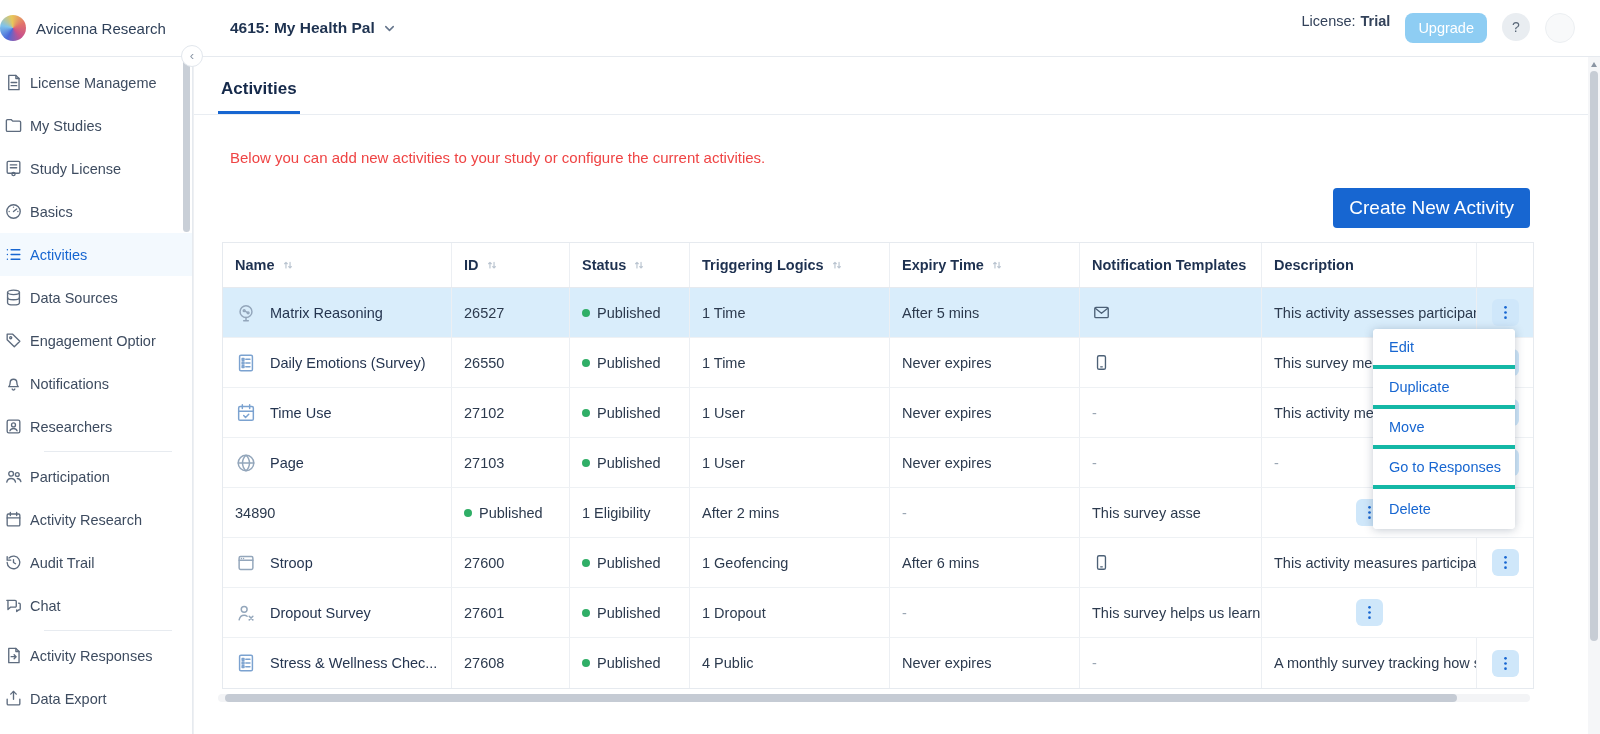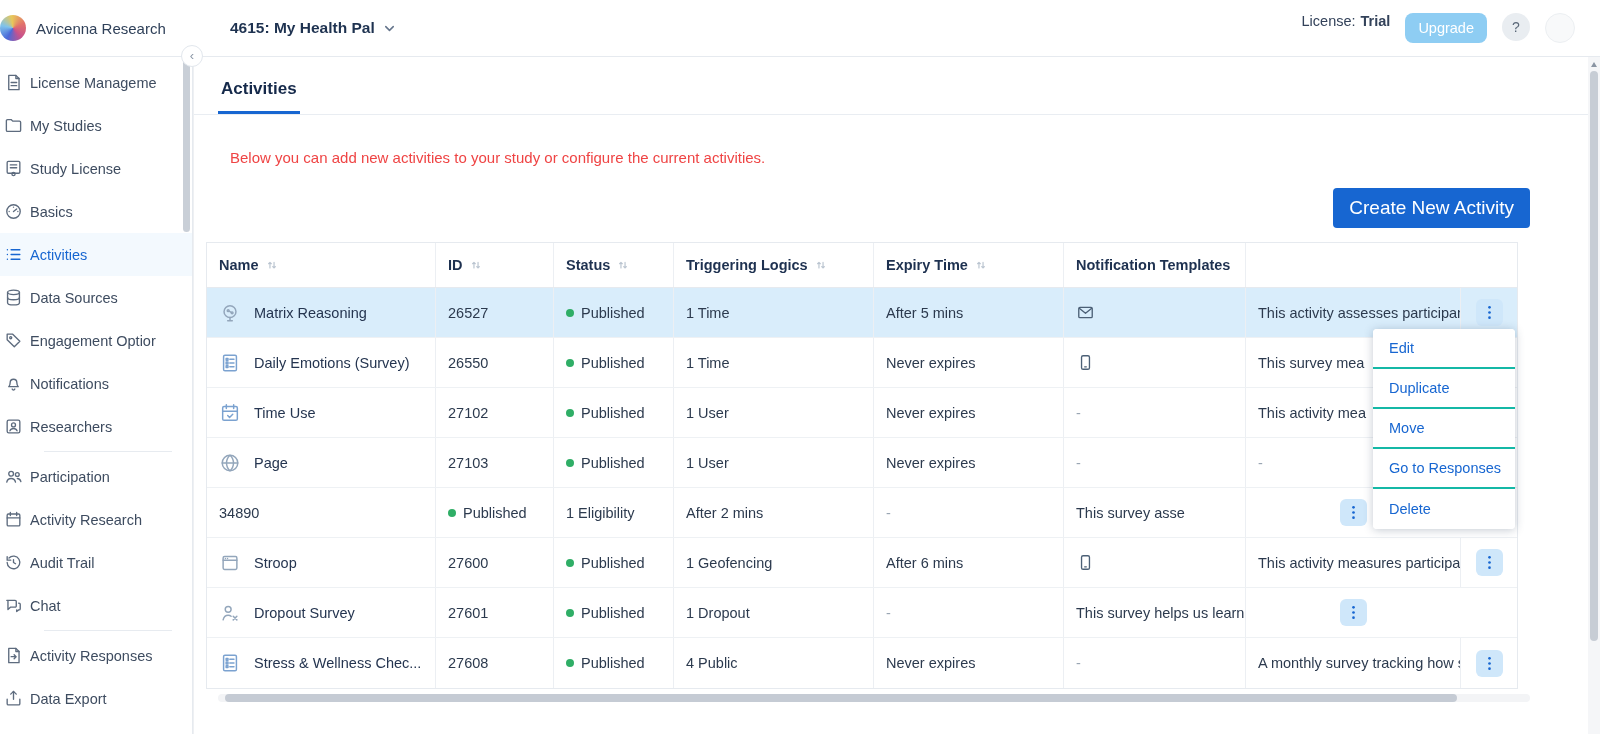--- a/index.html
+++ b/index.html
@@ -34,21 +34,21 @@
 
 
 .main{position:absolute;left:194px;top:57px;right:12px;bottom:0;background:#fff}
 .tabs{padding:22px 0 0 24px;border-bottom:1px solid #e9edf2}
 .tab{display:inline-block;font-size:17px;font-weight:700;color:#15294a;padding:0 3px 12px;border-bottom:3px solid #1766d1;cursor:pointer}
 .intro{margin:34px 0 0 36px;font-size:15px;color:#ef4444}
 .toolbar{display:flex;justify-content:flex-end;margin:22px 58px 14px 24px}
 .create-btn{background:#1766d1;color:#fff;font-size:19px;padding:9px 16px;border-radius:4px}
 
 
-.table{margin-left:12px;width:1312px;border:1px solid #e6eaef}
+.table{margin-left:28px;width:1312px;border:1px solid #e6eaef}
 .thead,.trow{display:grid;grid-template-columns:229px 118px 120px 200px 190px 182px 1fr 56px}
 .thead{height:45px;border-bottom:1px solid #e6eaef}
 .th{display:flex;align-items:center;gap:6px;padding-left:12px;font-size:14.5px;font-weight:700;color:#1e3150;border-right:1px solid #eceff3;cursor:pointer;white-space:nowrap;overflow:hidden}
 .th-actions{border-right:0;cursor:default}
 .sort-icon{width:14px;height:14px;color:#bac4d0;flex:0 0 14px}
 .trow{height:50px;border-bottom:1px solid #eef1f4;font-size:14.5px;color:#2c3a4e}
 .trow:last-child{border-bottom:0}
 .trow.highlight{background:#d9edfb}
 .td{display:flex;align-items:center;padding-left:12px;border-right:1px solid #eceff3;overflow:hidden;white-space:nowrap}
 .actions-cell{border-right:0;justify-content:center;padding-left:0}
@@ -61,21 +61,21 @@
 .notif-ic{width:19px;height:19px;color:#4c6076}
 .row-menu-btn{width:27px;height:27px;border-radius:6px;background:#cfe7fa;color:#1766d1;padding:4px}
 
 
 .hscroll{position:relative;margin:5px 0 0 24px;width:1312px;height:8px}
 .hscroll-track{position:absolute;inset:0;background:#f3f4f6;border-radius:4px}
 .hscroll-thumb{position:absolute;left:7px;top:0;height:8px;width:1232px;background:#c5cbd4;border-radius:4px;cursor:pointer}
 
 
 .context-menu{position:absolute;left:1373px;top:329px;width:142px;background:#fff;border-radius:4px;box-shadow:0 1px 10px rgba(40,60,90,.28);z-index:50;overflow:hidden}
-.menu-item{height:40px;display:flex;align-items:center;padding-left:16px;font-size:14.5px;color:#1766d1;border-bottom:2px solid #14b8a6;cursor:pointer;background:#fff}
+.menu-item{height:40px;display:flex;align-items:center;padding-left:16px;font-size:14.5px;color:#1766d1;border-bottom:4px solid #14b8a6;cursor:pointer;background:#fff}
 .menu-item:last-child{border-bottom:0}
 
 
 .vscroll{position:absolute;top:57px;right:0;bottom:0;width:12px;background:#f5f6f8;z-index:20}
 .vscroll-arrow{position:absolute;top:5px;left:2.5px;width:0;height:0;border-left:3.5px solid transparent;border-right:3.5px solid transparent;border-bottom:5px solid #8a95a3}
 .vscroll-thumb{position:absolute;top:14px;left:2px;width:8px;height:570px;border-radius:4px;background:#c7cdd5;cursor:pointer}
 </style>
 </head>
 <body>
 
@@ -327,20 +327,24 @@
               <path d="M15.5 17v-9.5M15.5 17l-2.3-2.3M15.5 17l2.3-2.3"></path>
             </svg>
           </span>
   </div>
 
   <div class="th">
     <span class="th-label">Notification Templates</span>
 
   </div>
 
+  <div class="th">
+    <span class="th-label">Description</span>
+
+  </div>
 <div class="th th-actions"></div>
       </div>
     <div id="table-body">
   <div class="trow highlight">
     <div class="td name-cell">
       <span class="row-icon">
               <svg viewBox="0 0 24 24" fill="none" stroke="currentColor" stroke-width="1.6" stroke-linecap="round" stroke-linejoin="round">
                 <circle cx="12" cy="10.5" r="6.5"></circle>
                 <path d="M9.5 20.5h5M12 17v3.5"></path>
                 <circle cx="10" cy="9.5" r="1"></circle>

